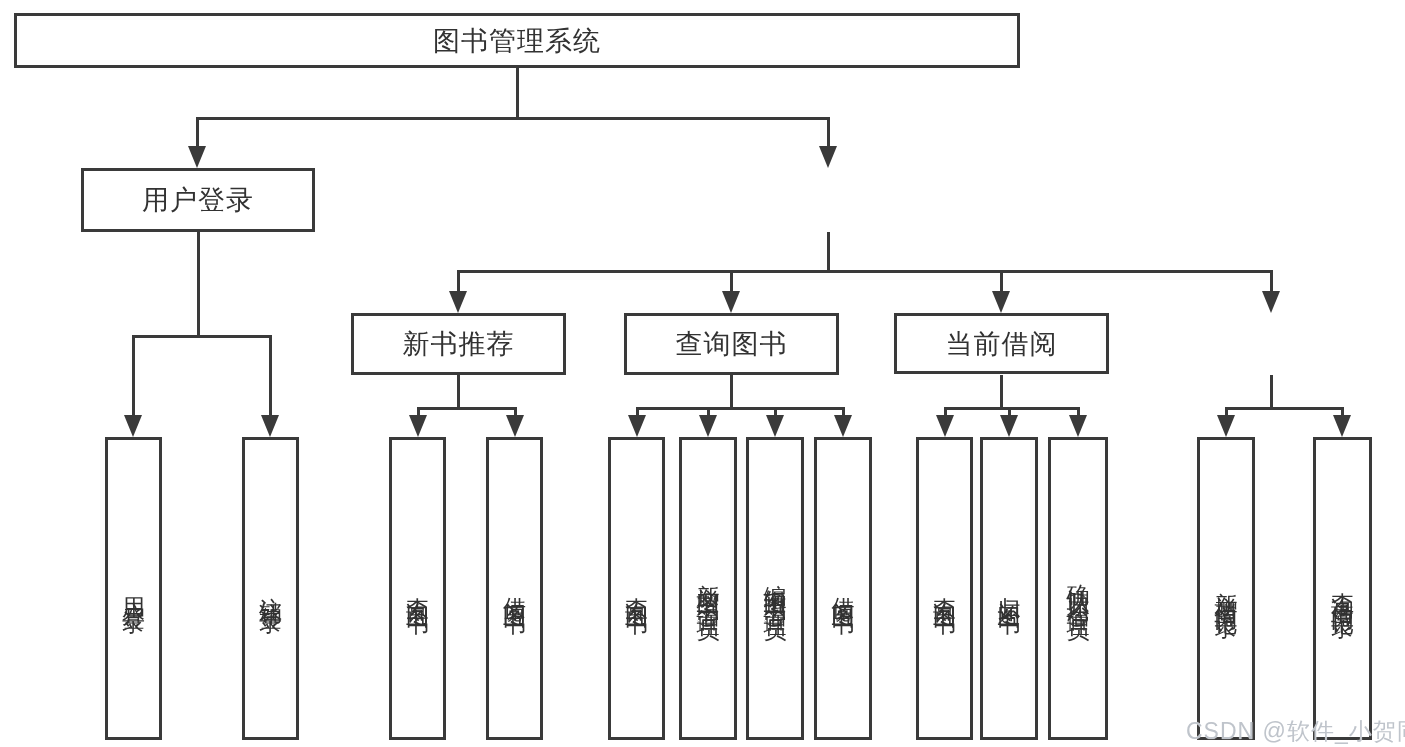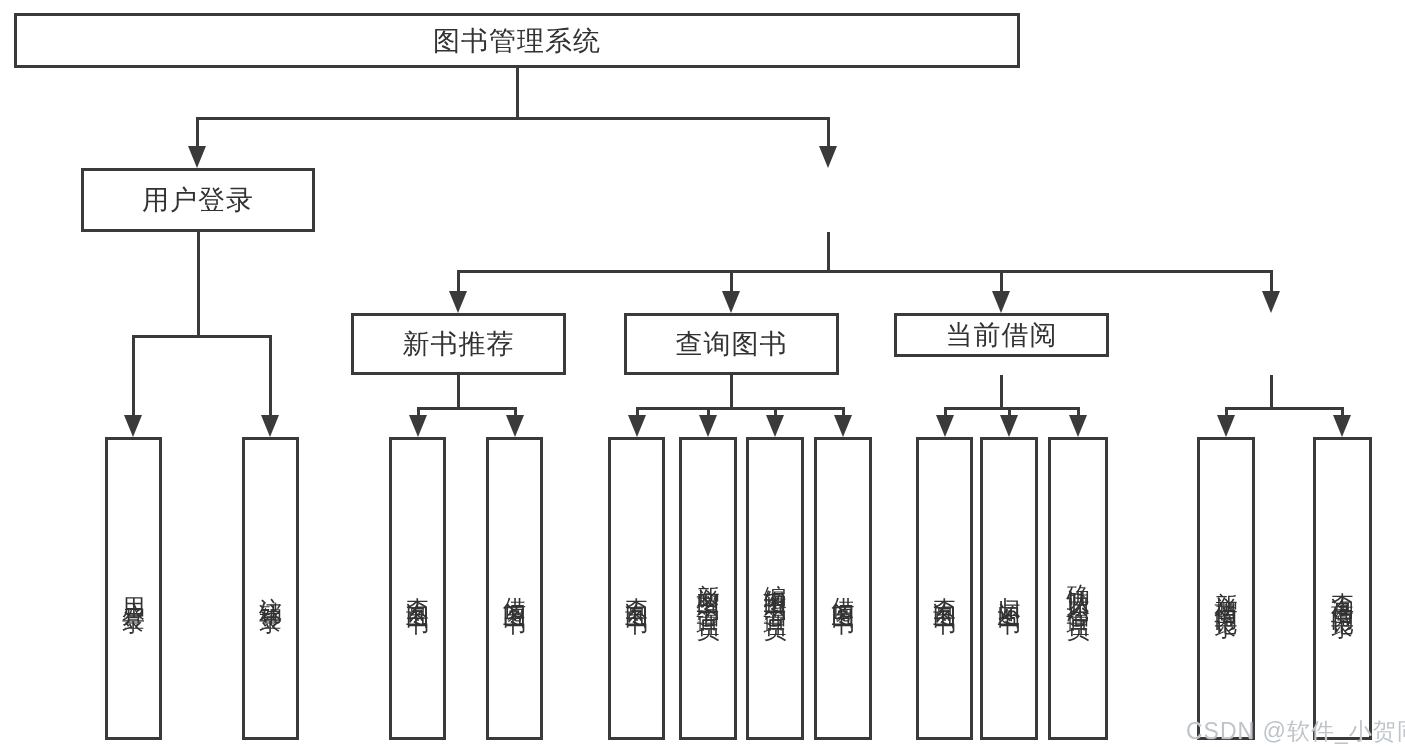--- a/index.html
+++ b/index.html
@@ -98,21 +98,21 @@
   <div class="arrow" style="left:992px; top:291px;"></div>
   <div class="vline" style="left:1270px; top:270px; height:22px;"></div>
   <div class="arrow" style="left:1262px; top:291px;"></div>
 
   <div class="box hbox" style="left:351px; top:313px; width:215px; height:62px;">
     <span>新书推荐</span>
   </div>
   <div class="box hbox" style="left:624px; top:313px; width:215px; height:62px;">
     <span>查询图书</span>
   </div>
-  <div class="box hbox" style="left:894px; top:313px; width:215px; height:44px;">
+  <div class="box hbox" style="left:894px; top:313px; width:215px; height:61px;">
     <span>当前借阅</span>
   </div>
 
   <div class="vline" style="left:197px; top:232px; height:105px;"></div>
   <div class="hline" style="left:132px; top:335px; width:140px;"></div>
   <div class="vline" style="left:132px; top:335px; height:82px;"></div>
   <div class="arrow" style="left:124px; top:415px;"></div>
   <div class="vline" style="left:269px; top:335px; height:82px;"></div>
   <div class="arrow" style="left:261px; top:415px;"></div>
 

